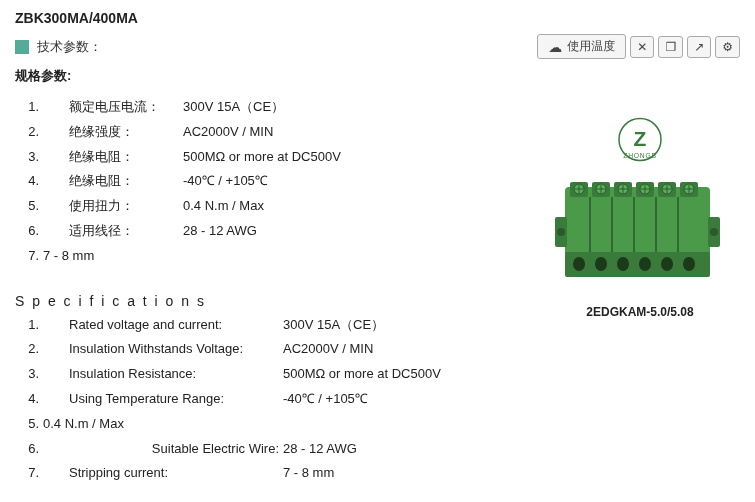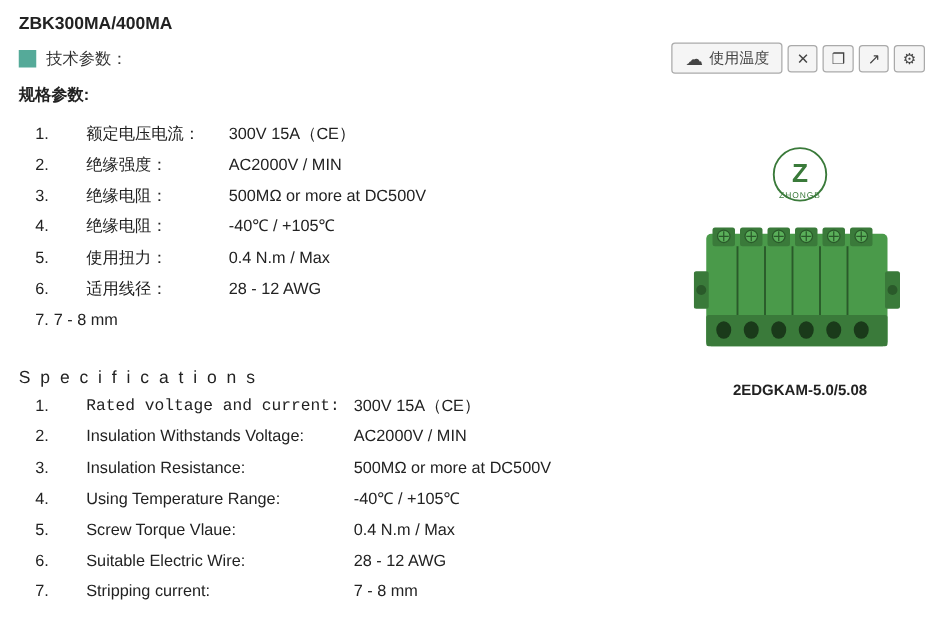--- a/index.html
+++ b/index.html
@@ -198,46 +198,45 @@
           <span class="num">7.</span>
           <span class="val">7 - 8 mm</span>
         </li>
       </ol>
 
     <div class="specs-section-title">S p e c i f i c a t i o n s</div>
 
     <ol class="spec-list english-list">
     <li>
           <span class="num">1.</span>
-          <span class="key" style="min-width:210px;font-family:Liberation Mono, monospace;">Rated voltage and current:</span>
+          <span class="key" style="min-width:210px;">Rated voltage and current:</span>
           <span class="val">300V 15A（CE）</span>
         </li>
         <li>
           <span class="num">2.</span>
           <span class="key" style="min-width:210px;">Insulation Withstands Voltage:</span>
           <span class="val">AC2000V / MIN</span>
         </li>
         <li>
           <span class="num">3.</span>
           <span class="key" style="min-width:210px;">Insulation Resistance:</span>
           <span class="val">500MΩ or more at DC500V</span>
         </li>
         <li>
           <span class="num">4.</span>
           <span class="key" style="min-width:210px;">Using Temperature Range:</span>
           <span class="val">-40℃ / +105℃</span>
         </li>
         <li>
           <span class="num">5.</span>
-          <span class="key" style="min-width:210px;">Screw Torque Vlaue:</span>
           <span class="val">0.4 N.m / Max</span>
         </li>
         <li>
           <span class="num">6.</span>
-          <span class="key" style="min-width:210px;">Suitable Electric Wire:</span>
+          <span class="key" style="min-width:210px;text-align:right;">Suitable Electric Wire:</span>
           <span class="val">28 - 12 AWG</span>
         </li>
         <li>
           <span class="num">7.</span>
           <span class="key" style="min-width:210px;">Stripping current:</span>
           <span class="val">7 - 8 mm</span>
         </li>
       </ol>
   </div>
 

